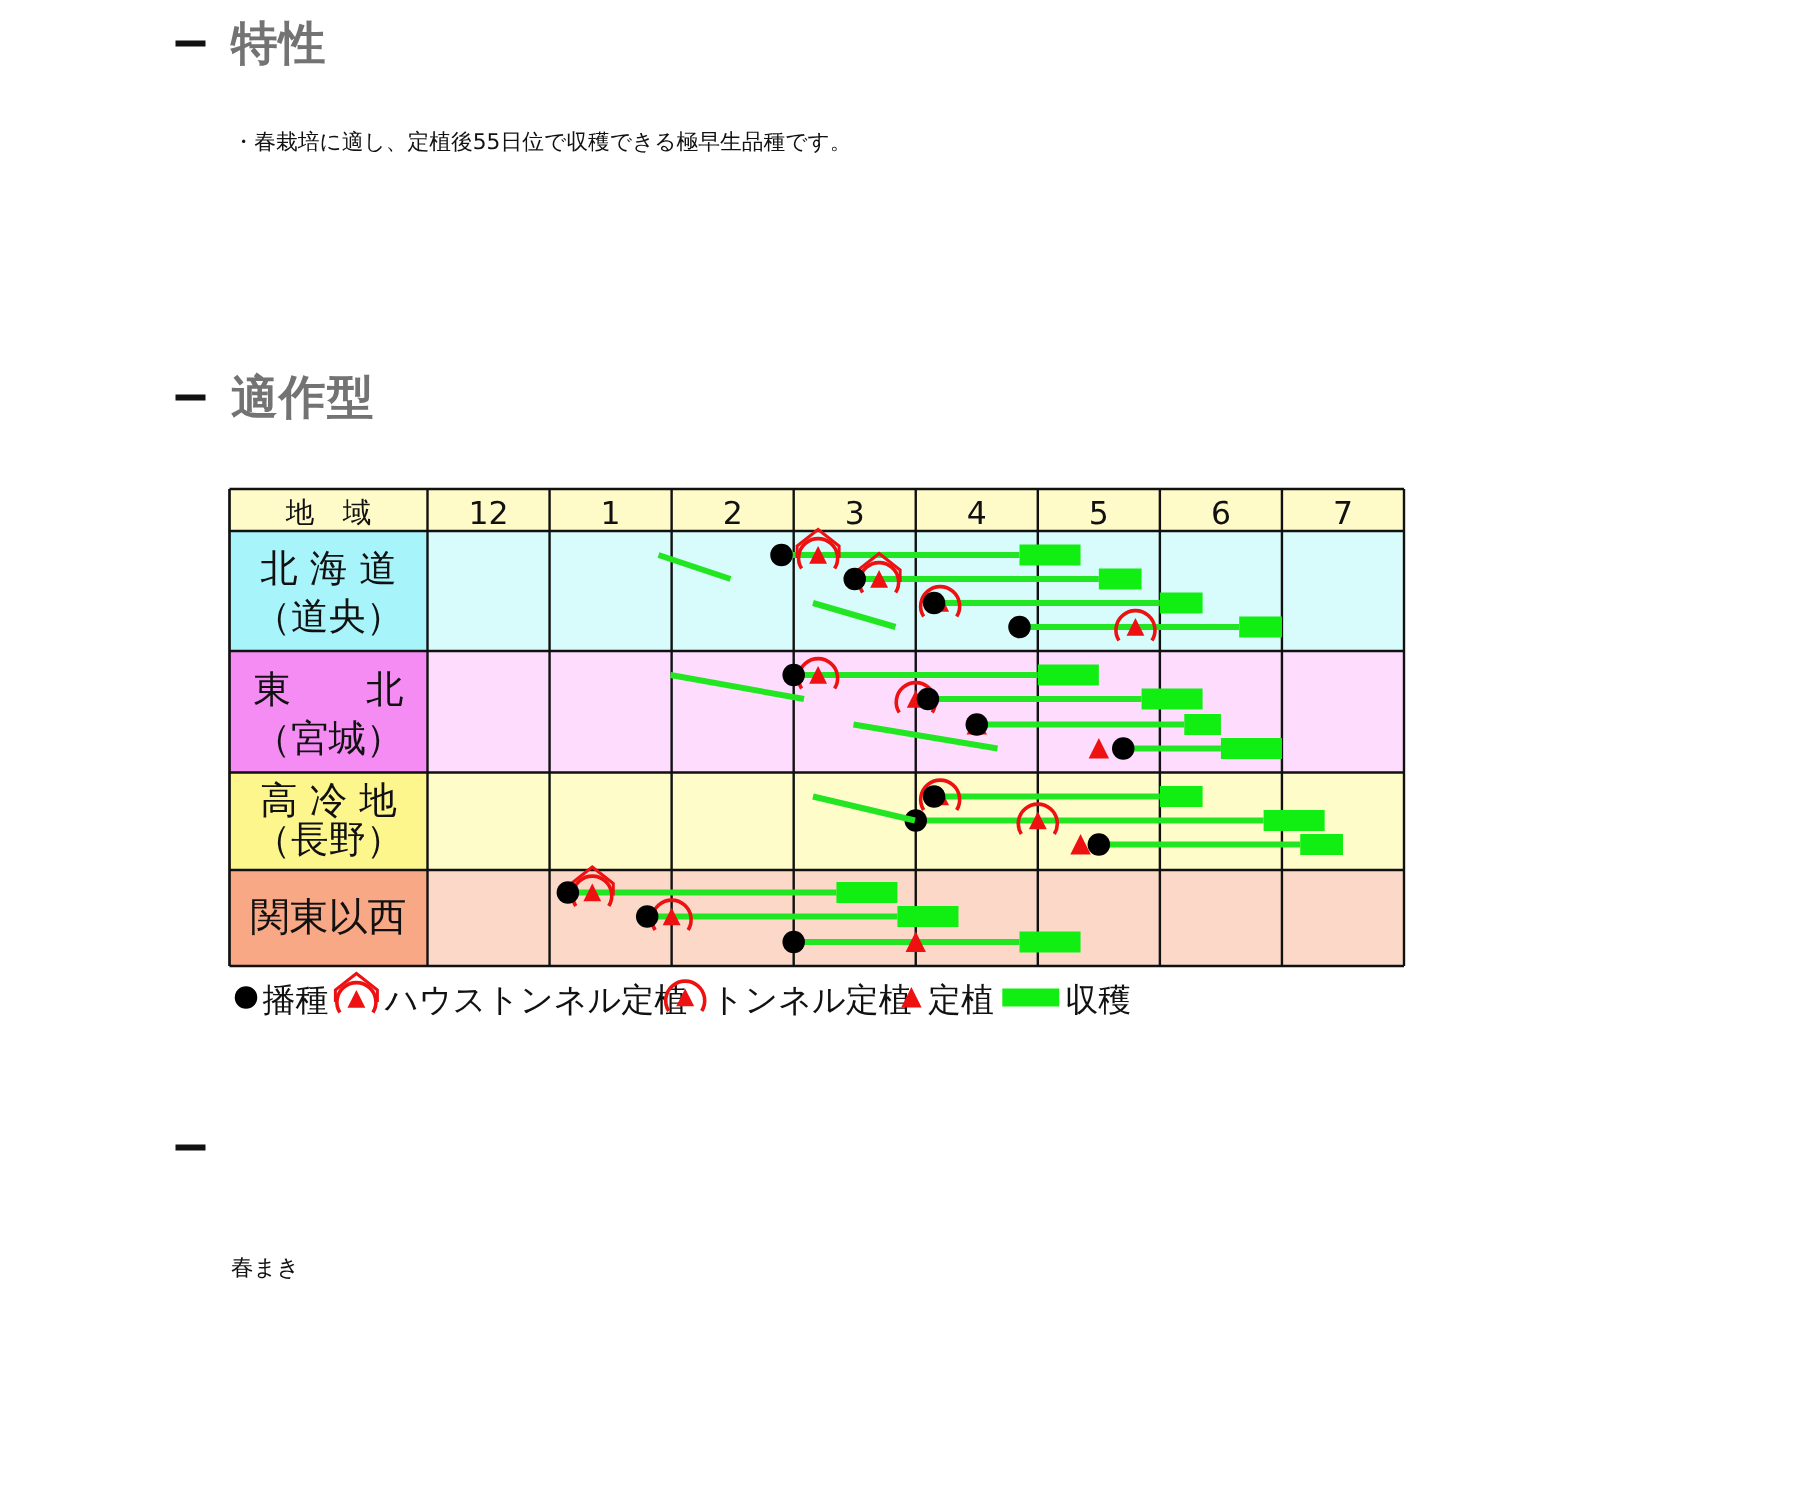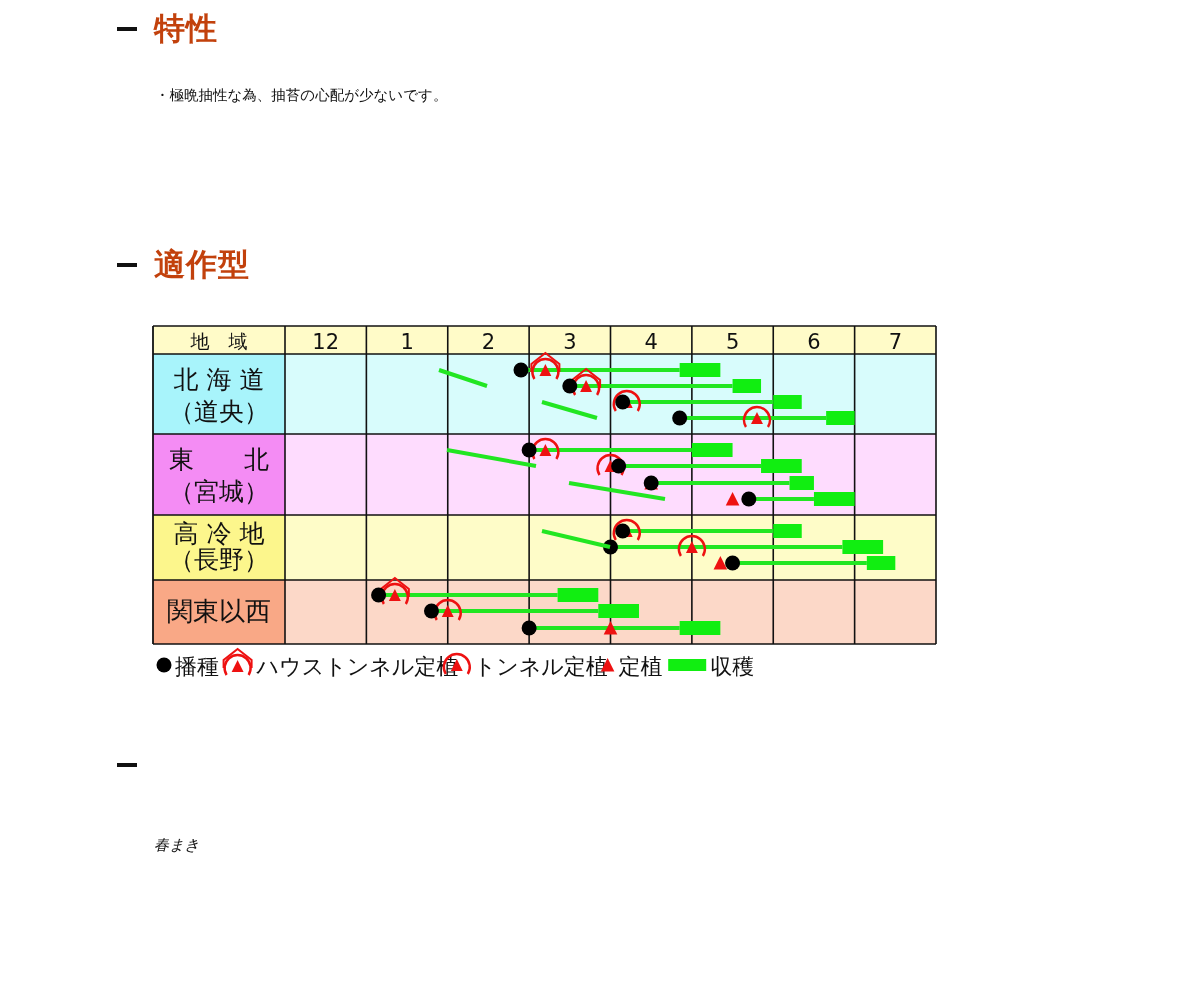--- a/index.html
+++ b/index.html
@@ -1,32 +1,32 @@
 <!DOCTYPE html>
 <html><head>
 <meta charset="utf-8">
 <style>
   html,body{margin:0;padding:0;background:#ffffff;}
   body{width:1200px;height:1000px;position:relative;overflow:hidden;font-family:"DejaVu Sans",sans-serif;color:#111;}
-  .section-title{position:absolute;left:117px;display:flex;align-items:center;font-family:"DejaVu Serif",serif;font-weight:bold;font-size:31px;color:#c2410c;letter-spacing:1px;}
+  .section-title{position:absolute;left:117px;display:flex;align-items:center;font-family:"DejaVu Serif",serif;font-weight:bold;font-size:31px;color:#737373;letter-spacing:1px;}
   .section-title .dash{display:inline-block;width:20px;height:4px;background:#111;margin-right:17px;}
   .bullets{position:absolute;left:155px;top:78px;font-size:14.5px;line-height:34px;}
   .bullets div{white-space:nowrap;}
-  .note{position:absolute;left:154px;top:836px;font-size:15px;font-style:italic;}
+  .note{position:absolute;left:154px;top:836px;font-size:15px;}
   #chart{position:absolute;left:150px;top:322px;}
 </style>
 </head>
 <body>
 
 <div class="section-title" style="top:8px;">
   <span class="dash"></span>
   <span>特性</span>
 </div>
 <div class="bullets">
-  <div>・極晩抽性な為、抽苔の心配が少ないです。</div>
+  <div>・春栽培に適し、定植後55日位で収穫できる極早生品種です。</div>
 </div>
 
 <div class="section-title" style="top:244px;">
   <span class="dash"></span>
   <span>適作型</span>
 </div>
 
 <svg id="chart" width="800" height="365" viewBox="150 322 800 365" xmlns="http://www.w3.org/2000/svg">
     <rect x="153" y="326" width="783" height="28" fill="#fffbc8"></rect>
     <text x="219" y="348" text-anchor="middle" font-size="19" font-family="DejaVu Sans, sans-serif" fill="#111">地　域</text>

